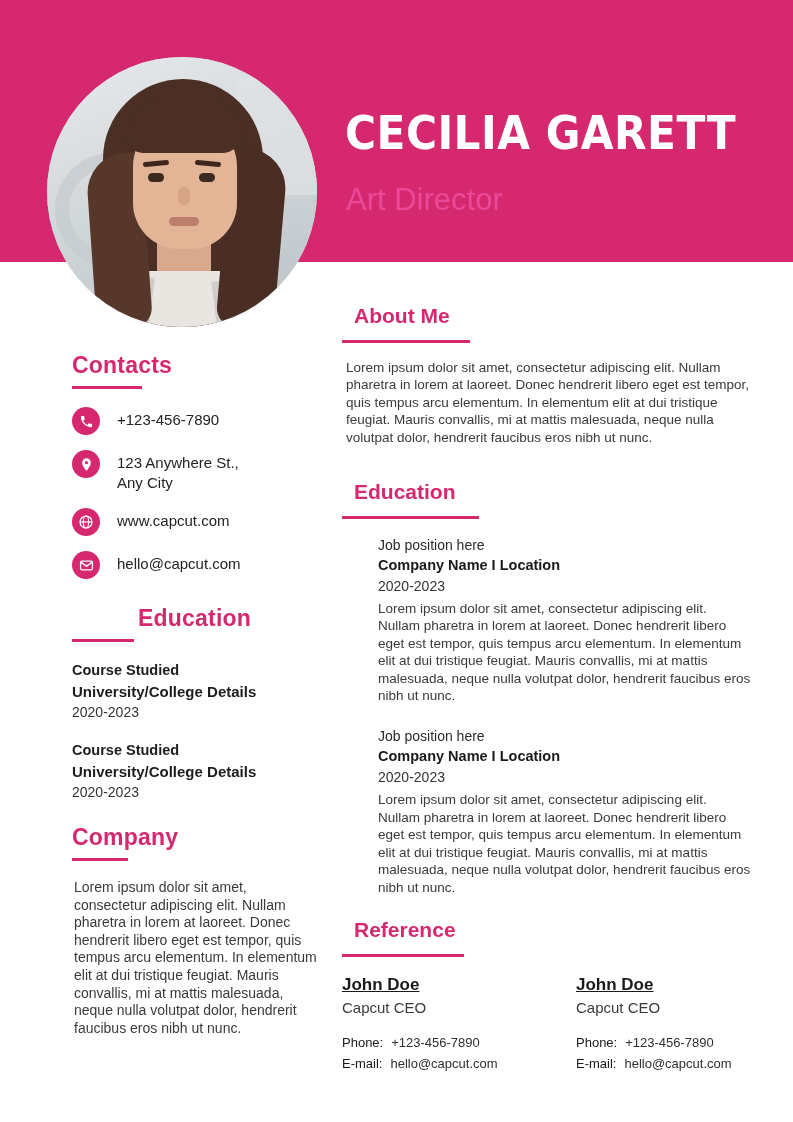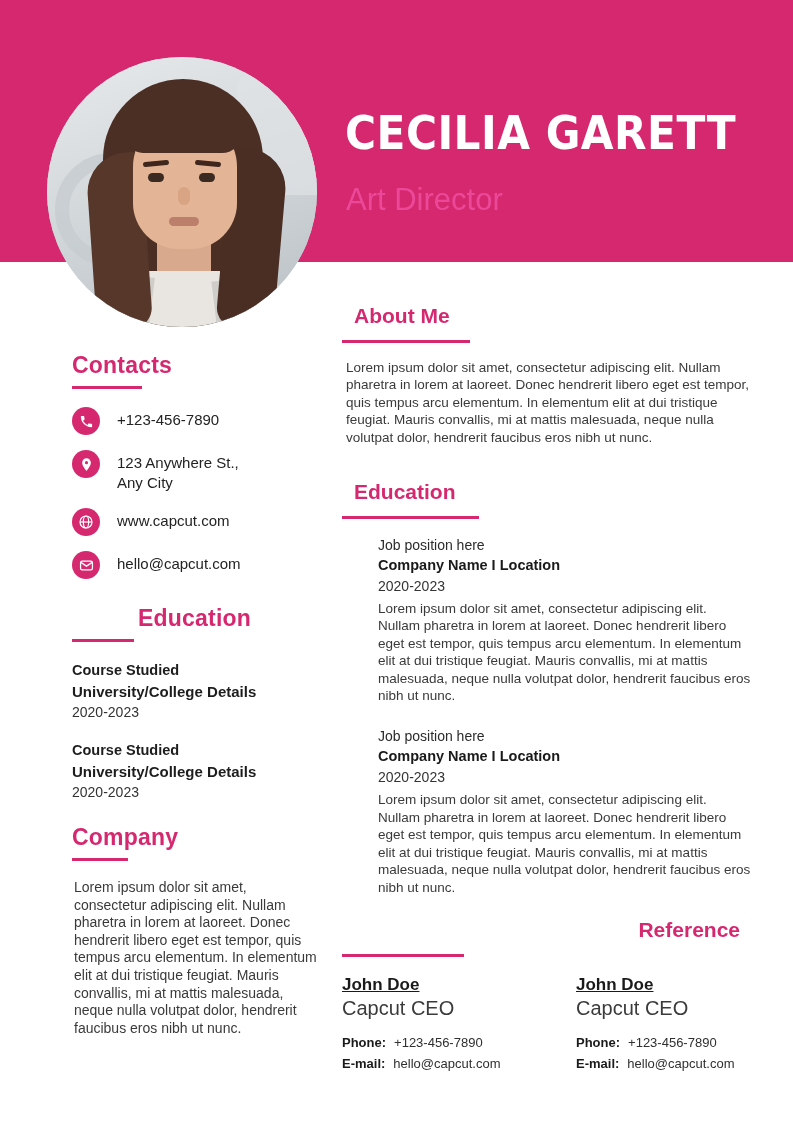--- a/index.html
+++ b/index.html
@@ -344,33 +344,33 @@
   }
   .ref-col { width: 176px; }
   .ref-name {
     font-size: 17px;
     font-weight: bold;
     color: #1a1a1a;
     line-height: 24px;
     text-decoration: underline;
   }
   .ref-role {
-    font-size: 20px;
+    font-size: 15px;
     color: #3b3b3b;
     line-height: 22px;
     margin-bottom: 13px;
   }
   .ref-row {
     display: flex;
     font-size: 13px;
     line-height: 21px;
     color: #2f2f2f;
   }
   .ref-label {
-    font-weight: bold;
+    font-weight: normal;
     color: #1a1a1a;
     margin-right: 8px;
     white-space: nowrap;
   }
 </style>
 </head>
 <body>
 
 <div class="page">
 
@@ -484,21 +484,21 @@
       <p class="body-text" style="margin-left:0;">Lorem ipsum dolor sit amet, consectetur adipiscing elit. Nullam pharetra in lorem at laoreet. Donec hendrerit libero eget est tempor, quis tempus arcu elementum. In elementum elit at dui tristique feugiat. Mauris convallis, mi at mattis malesuada, neque nulla volutpat dolor, hendrerit faucibus eros nibh ut nunc.</p>
     </div>
 
     <div class="job-block">
       <div class="job-pos">Job position here</div>
       <div class="job-company">Company Name I Location</div>
       <div class="job-years">2020-2023</div>
       <p class="body-text" style="margin-left:0;">Lorem ipsum dolor sit amet, consectetur adipiscing elit. Nullam pharetra in lorem at laoreet. Donec hendrerit libero eget est tempor, quis tempus arcu elementum. In elementum elit at dui tristique feugiat. Mauris convallis, mi at mattis malesuada, neque nulla volutpat dolor, hendrerit faucibus eros nibh ut nunc.</p>
     </div>
 
-    <h2 class="r-sec-title" style="margin-top:22px;text-align:right;">Reference</h2>
+    <h2 class="r-sec-title" style="margin-top:22px;">Reference</h2>
     <div class="r-rule ref"></div>
 
     <div class="ref-grid">
       <div class="ref-col">
         <div class="ref-name">John Doe</div>
         <div class="ref-role">Capcut CEO</div>
         <div class="ref-row">
           <span class="ref-label">Phone:</span>
           <span>+123-456-7890</span>
         </div>

